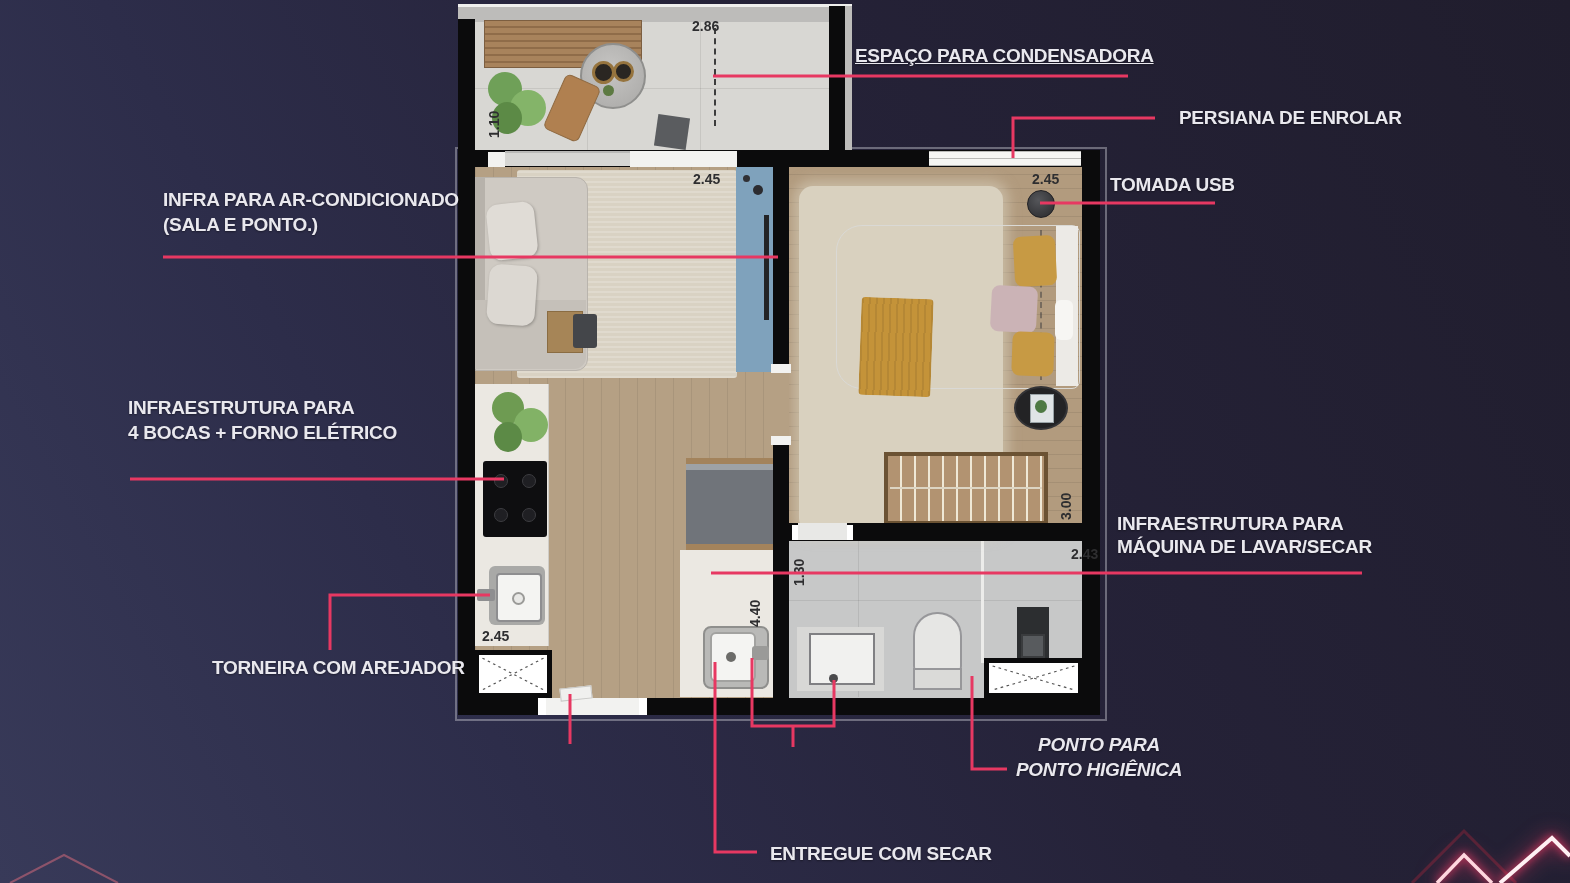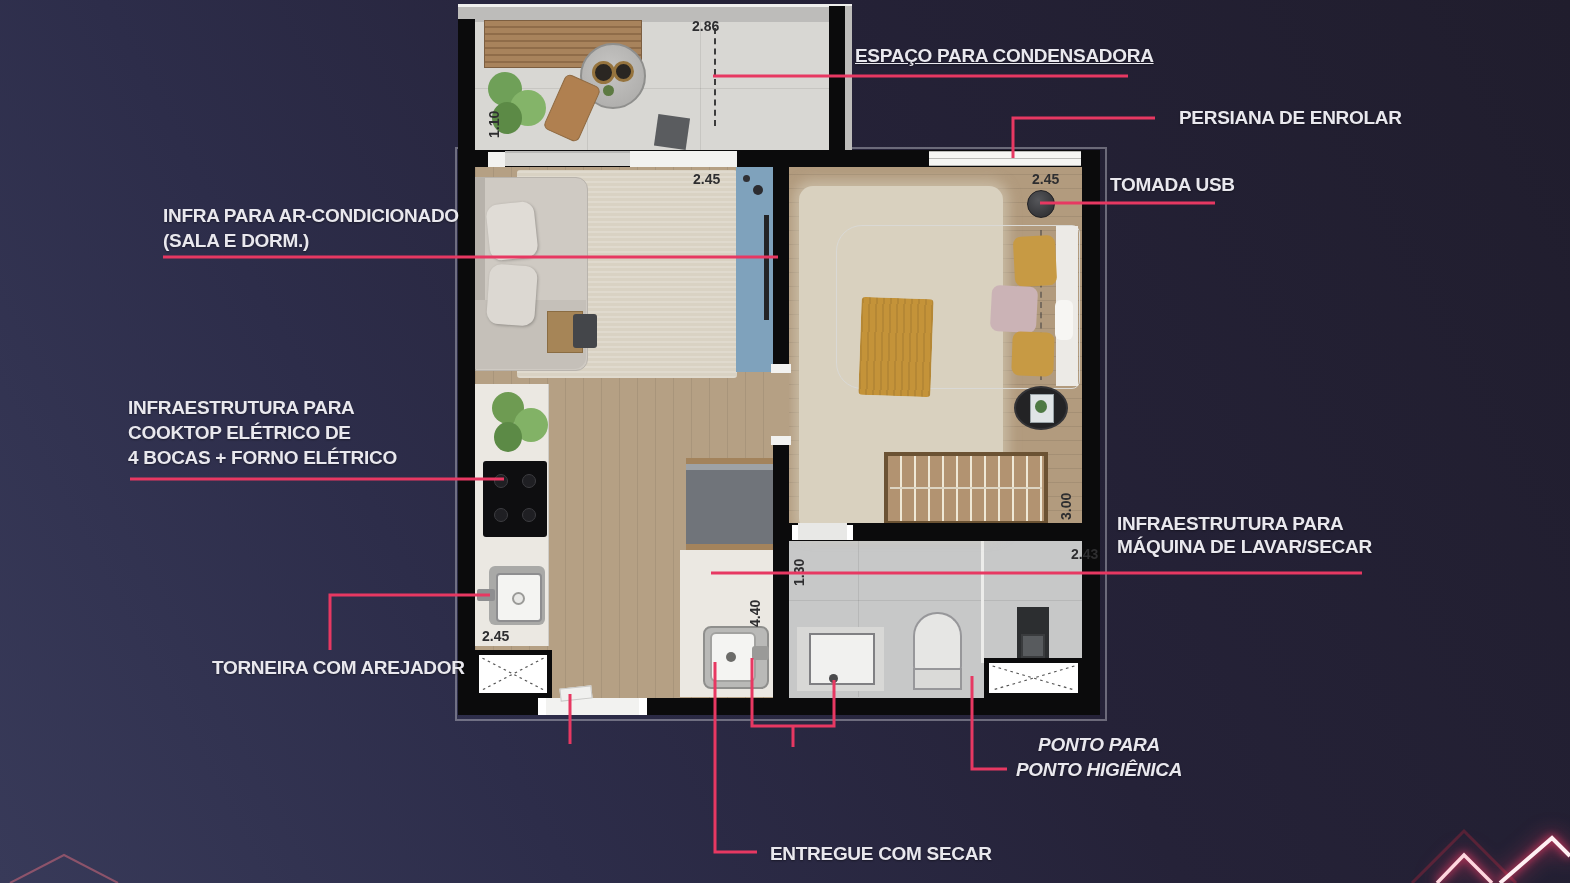--- a/index.html
+++ b/index.html
@@ -192,27 +192,26 @@
 
   <div class="lbl" style="left:855px;top:43px;text-decoration:underline;">
     <span class="ln">ESPAÇO PARA CONDENSADORA</span>
   </div>
   <div class="lbl" style="left:1179px;top:105px;">
     <span class="ln">PERSIANA DE ENROLAR</span>
   </div>
   <div class="lbl" style="left:1110px;top:172px;">
     <span class="ln">TOMADA USB</span>
   </div>
-  <div class="lbl" style="left:163px;top:203px;">
+  <div class="lbl" style="left:163px;top:187px;">
     <span class="ln">INFRA PARA AR-CONDICIONADO</span>
-    <span class="ln">(SALA E DORM.)</span>
+    <span class="ln">(SALA E PONTO.)</span>
   </div>
   <div class="lbl" style="left:128px;top:395px;">
     <span class="ln">INFRAESTRUTURA PARA</span>
-    <span class="ln">COOKTOP ELÉTRICO DE</span>
     <span class="ln">4 BOCAS + FORNO ELÉTRICO</span>
   </div>
   <div class="lbl" style="left:212px;top:655px;">
     <span class="ln">TORNEIRA COM AREJADOR</span>
   </div>
   <div class="lbl" style="left:770px;top:841px;">
     <span class="ln">ENTREGUE COM SECAR</span>
   </div>
   <div class="lbl" style="left:1013px;top:732px;width:172px;text-align:center;font-style:italic;">
     <span class="ln">PONTO PARA</span>

